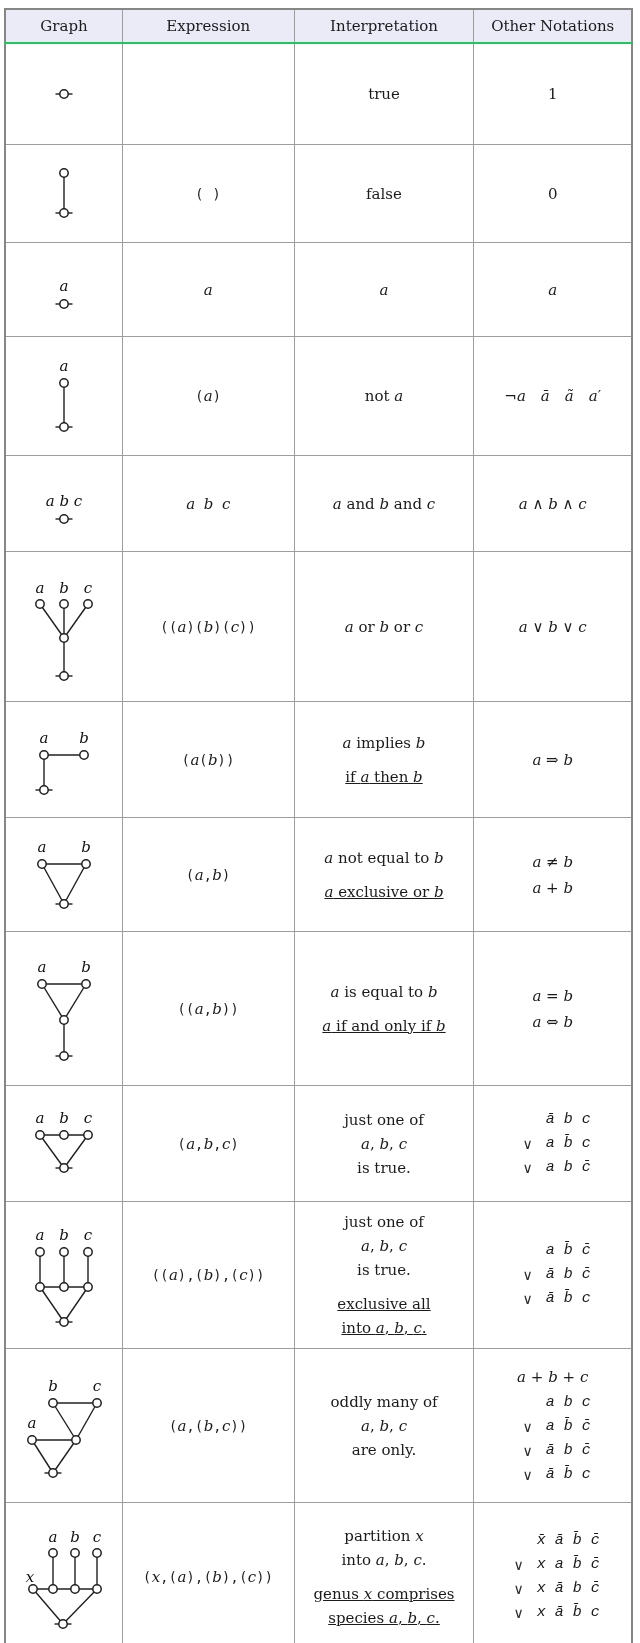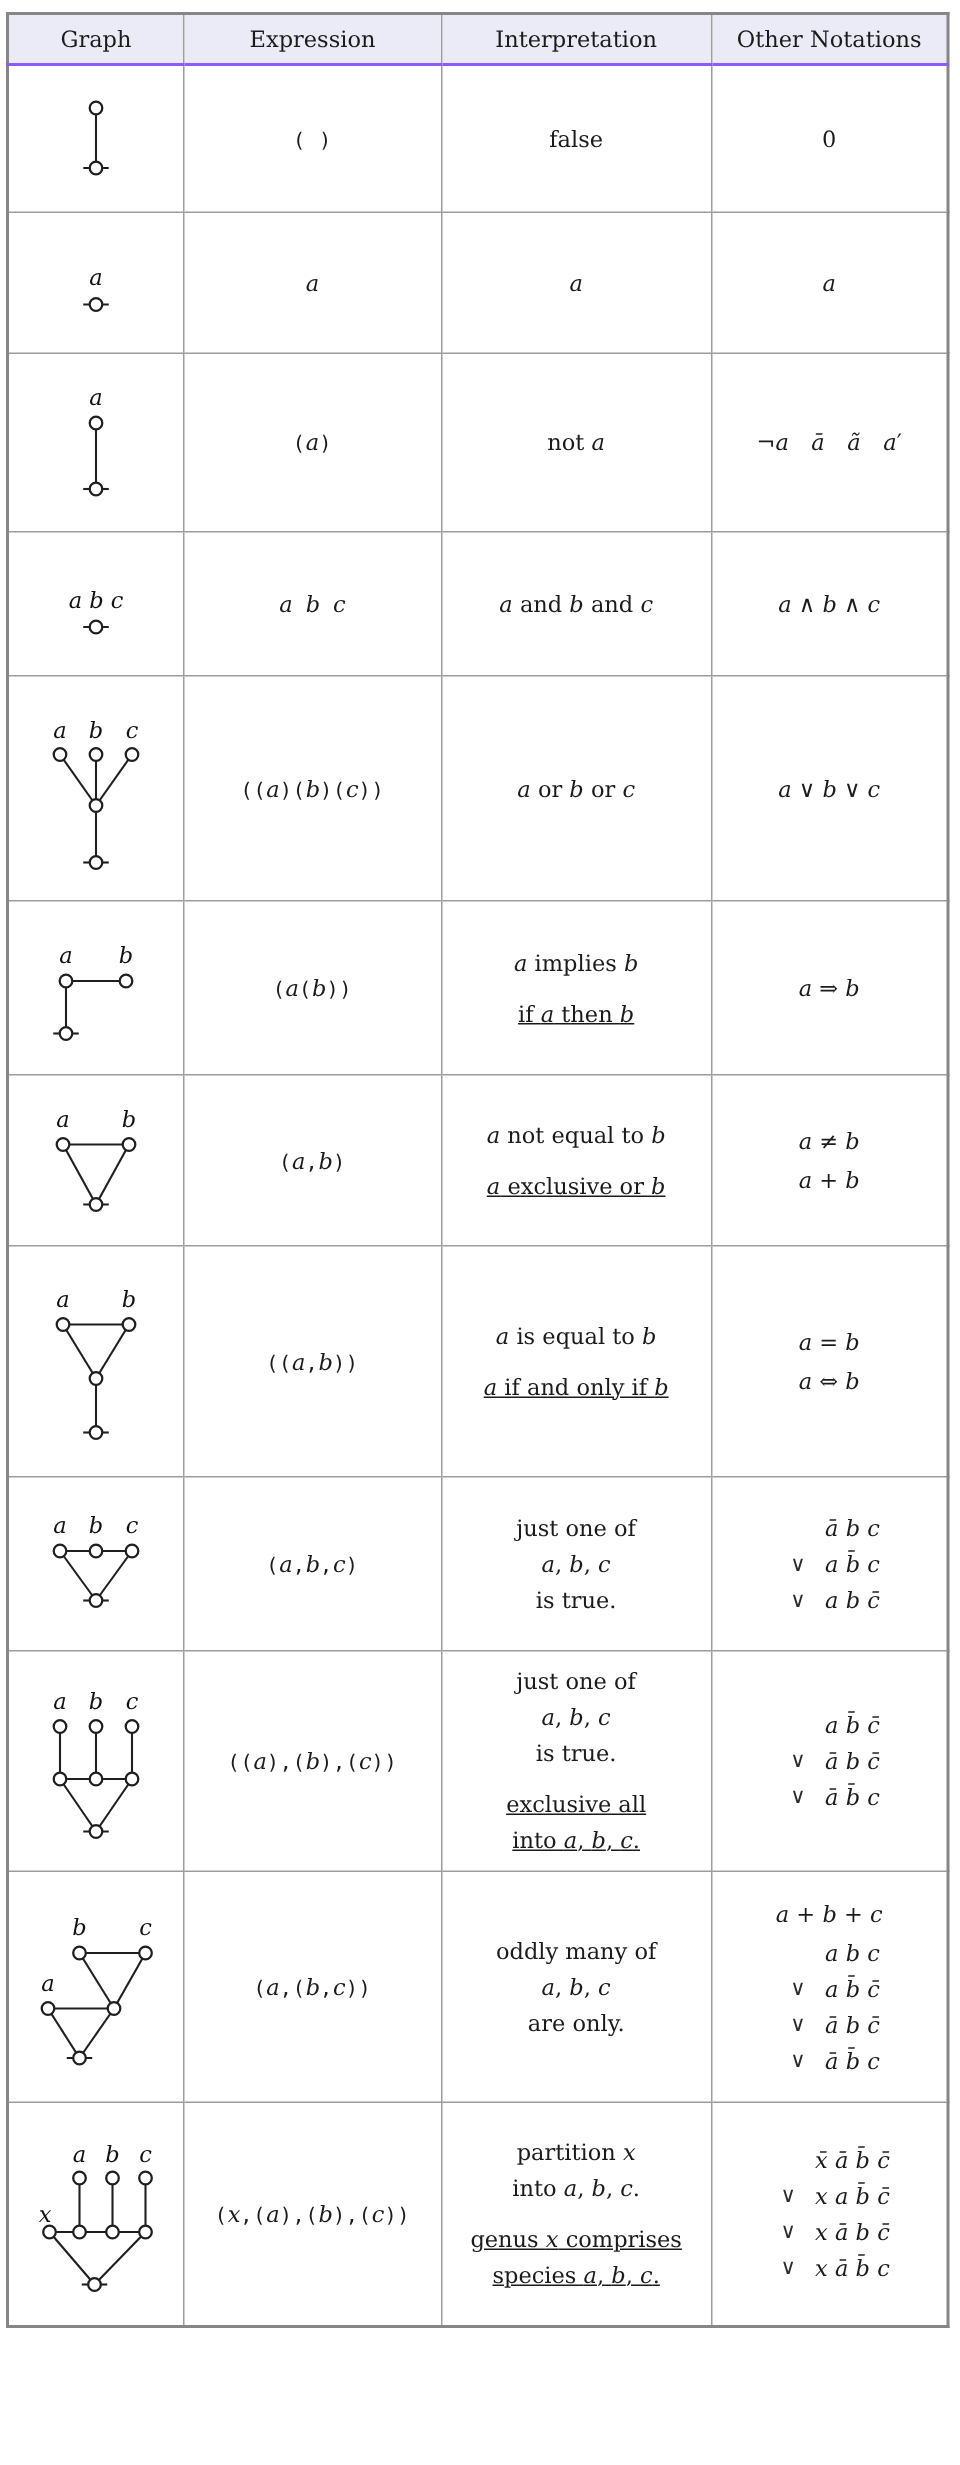--- a/index.html
+++ b/index.html
@@ -2,38 +2,38 @@
 <html><head>
 <meta charset="utf-8">
 <style>
   html,body{margin:0;padding:0;background:#ffffff;color:#1b1b1b;
     font-family:"DejaVu Serif",serif;}
   .page{width:640px;box-sizing:border-box;padding:8px 7px 8px 4px;}
   table.logic{border-collapse:collapse;border:2px solid #868686;table-layout:fixed;}
   th,td{border:1px solid #9d9d9d;text-align:center;vertical-align:middle;
     overflow:hidden;}
   thead th{background:#ebebf8;font-weight:normal;font-size:15px;
-    padding:7px 2px;border-bottom:2px solid #8b5cf6;}
+    padding:7px 2px;border-bottom:2px solid #22c55e;}
   td{font-size:15px;padding:4px;}
   td.c-graph{padding:0;}
   td.c-graph svg{display:block;margin:0 auto;}
   svg line.edge{stroke:#1f1f1f;stroke-width:1.4;}
   svg circle.node{fill:#ffffff;stroke:#1f1f1f;stroke-width:1.5;}
   svg text.glabel{font-family:"DejaVu Serif",serif;font-style:italic;
     font-size:15px;fill:#111111;}
   .expr{font-family:"DejaVu Sans Mono",monospace;font-size:13.5px;letter-spacing:0.5px;}
   .expr i{font-family:"DejaVu Serif",serif;font-style:italic;font-size:15px;letter-spacing:0;}
   i{font-style:italic;}
   .line{line-height:24px;}
   .par + .par{margin-top:10px;text-decoration:underline;}
   .ngroup + .ngroup{margin-top:2px;}
   .ngrid{display:grid;grid-template-columns:26px max-content;column-gap:5px;
     width:max-content;margin-left:auto;margin-right:auto;}
   .npre{line-height:24px;text-align:center;color:#2c2c2c;font-size:14px;}
-  .ntext{line-height:24px;text-align:center;}
+  .ntext{line-height:24px;text-align:center;font-family:Liberation Mono, monospace;}
 </style>
 </head>
 <body>
 
 <div class="page">
   <table class="logic">
     <colgroup>
       <col style="width:116px">
         <col style="width:173px">
         <col style="width:181px">
@@ -43,20 +43,45 @@
       <tr>
         <th>Graph</th>
         <th>Expression</th>
         <th>Interpretation</th>
         <th>Other Notations</th>
       </tr>
     </thead>
     <tbody>
         <tr>
     <td class="c-graph">
+      <svg xmlns="http://www.w3.org/2000/svg" viewBox="0 0 116 100" width="116" height="100">
+              <line x1="49.5" y1="50" x2="66.5" y2="50" class="edge"></line>
+              <circle cx="58" cy="50" r="4.2" class="node"></circle>
+            </svg>
+    </td>
+    <td class="c-expr">
+      <span class="expr"></span>
+    </td>
+    <td class="c-interp">
+      <div>
+              <div class="par">
+                <div class="line">true</div>
+              </div>
+            </div>
+    </td>
+    <td class="c-nota">
+      <div>
+              <div class="ngroup">
+                <div class="line">1</div>
+              </div>
+            </div>
+    </td>
+  </tr>
+        <tr>
+    <td class="c-graph">
       <svg xmlns="http://www.w3.org/2000/svg" viewBox="0 0 116 97" width="116" height="97">
               <line x1="58" y1="28" x2="58" y2="68" class="edge"></line>
               <circle cx="58" cy="28" r="4.2" class="node"></circle>
               <line x1="49.5" y1="68" x2="66.5" y2="68" class="edge"></line>
               <circle cx="58" cy="68" r="4.2" class="node"></circle>
             </svg>
     </td>
     <td class="c-expr">
       <span class="expr">( )</span>
     </td>

